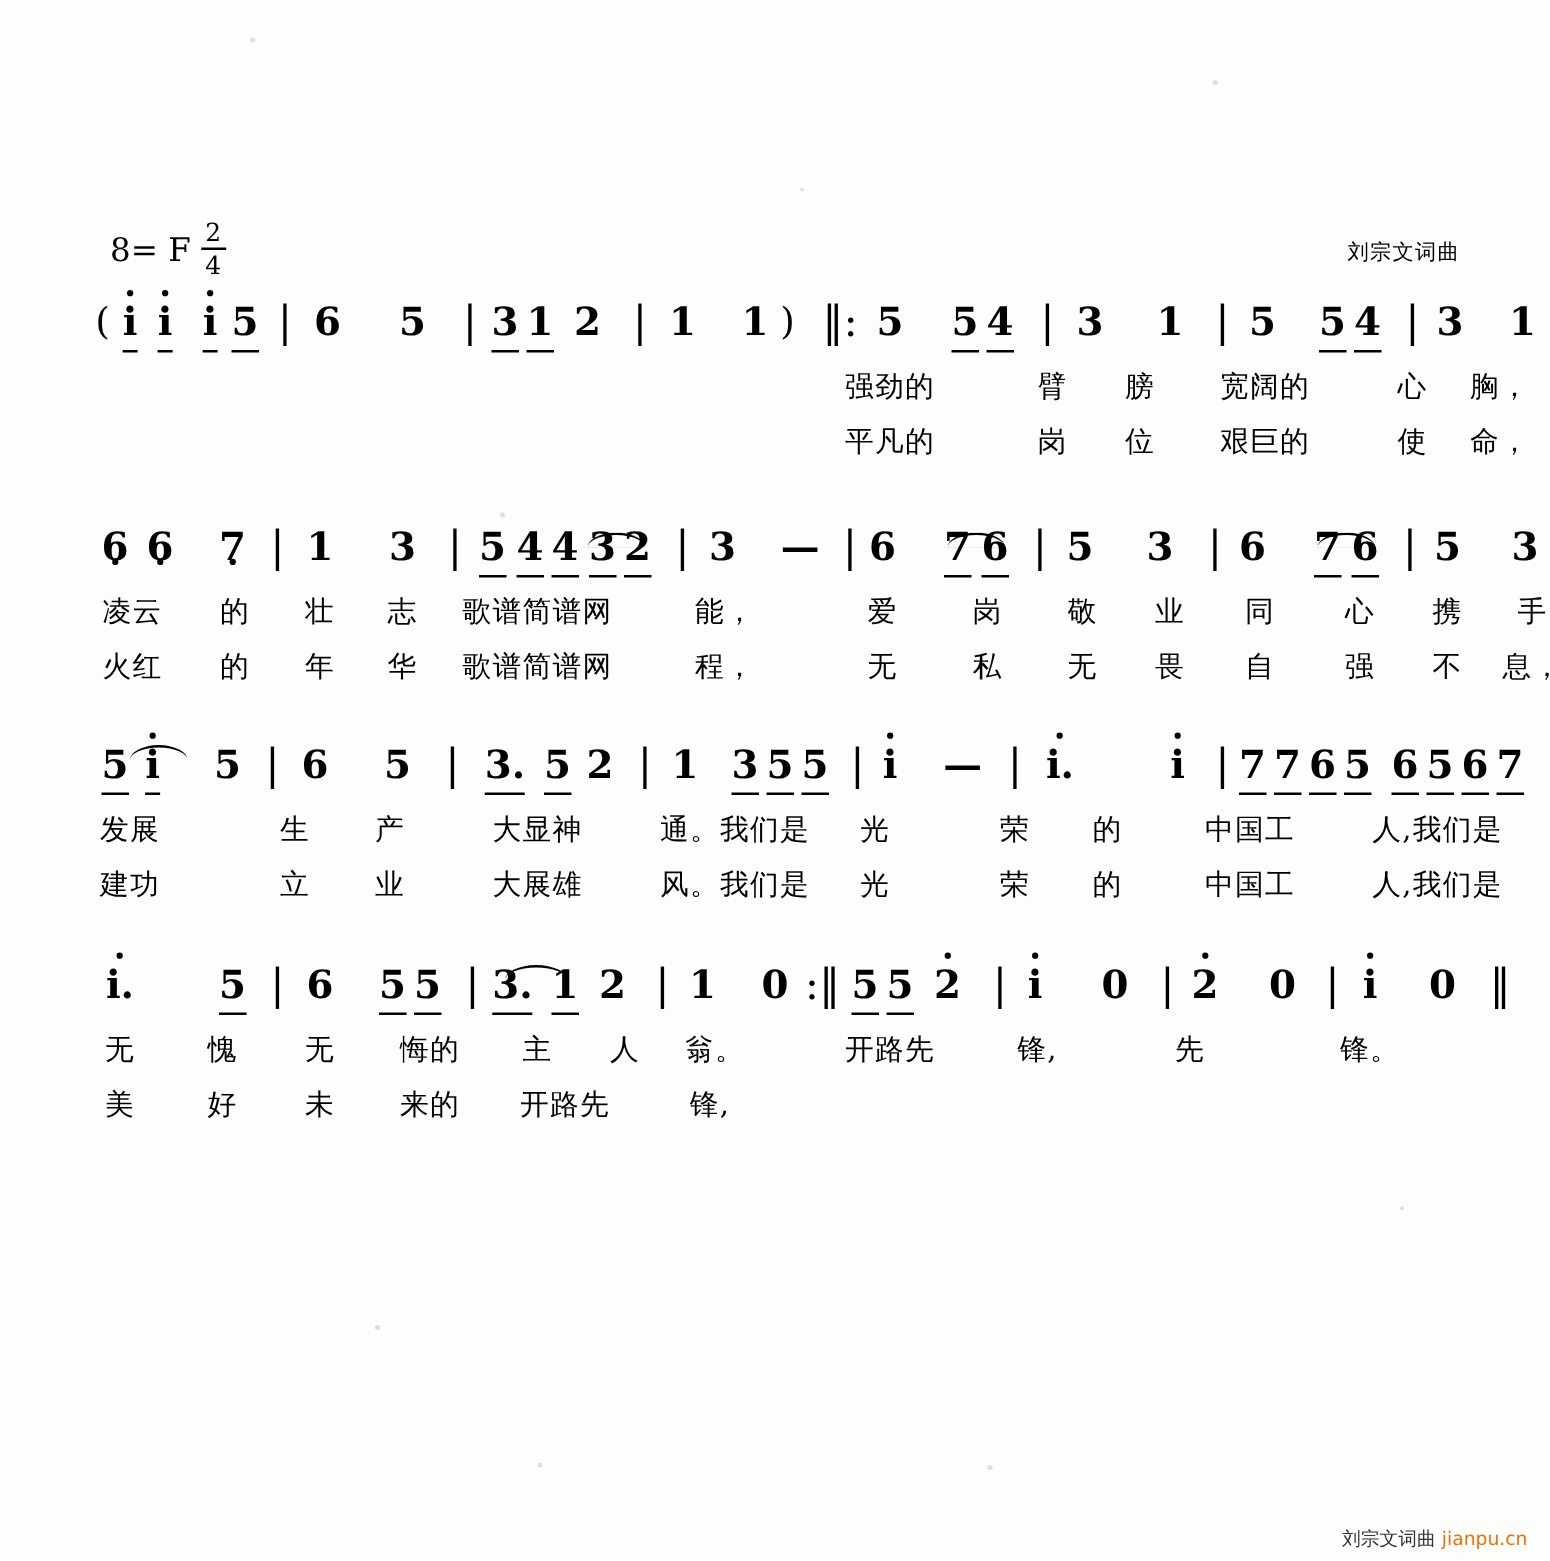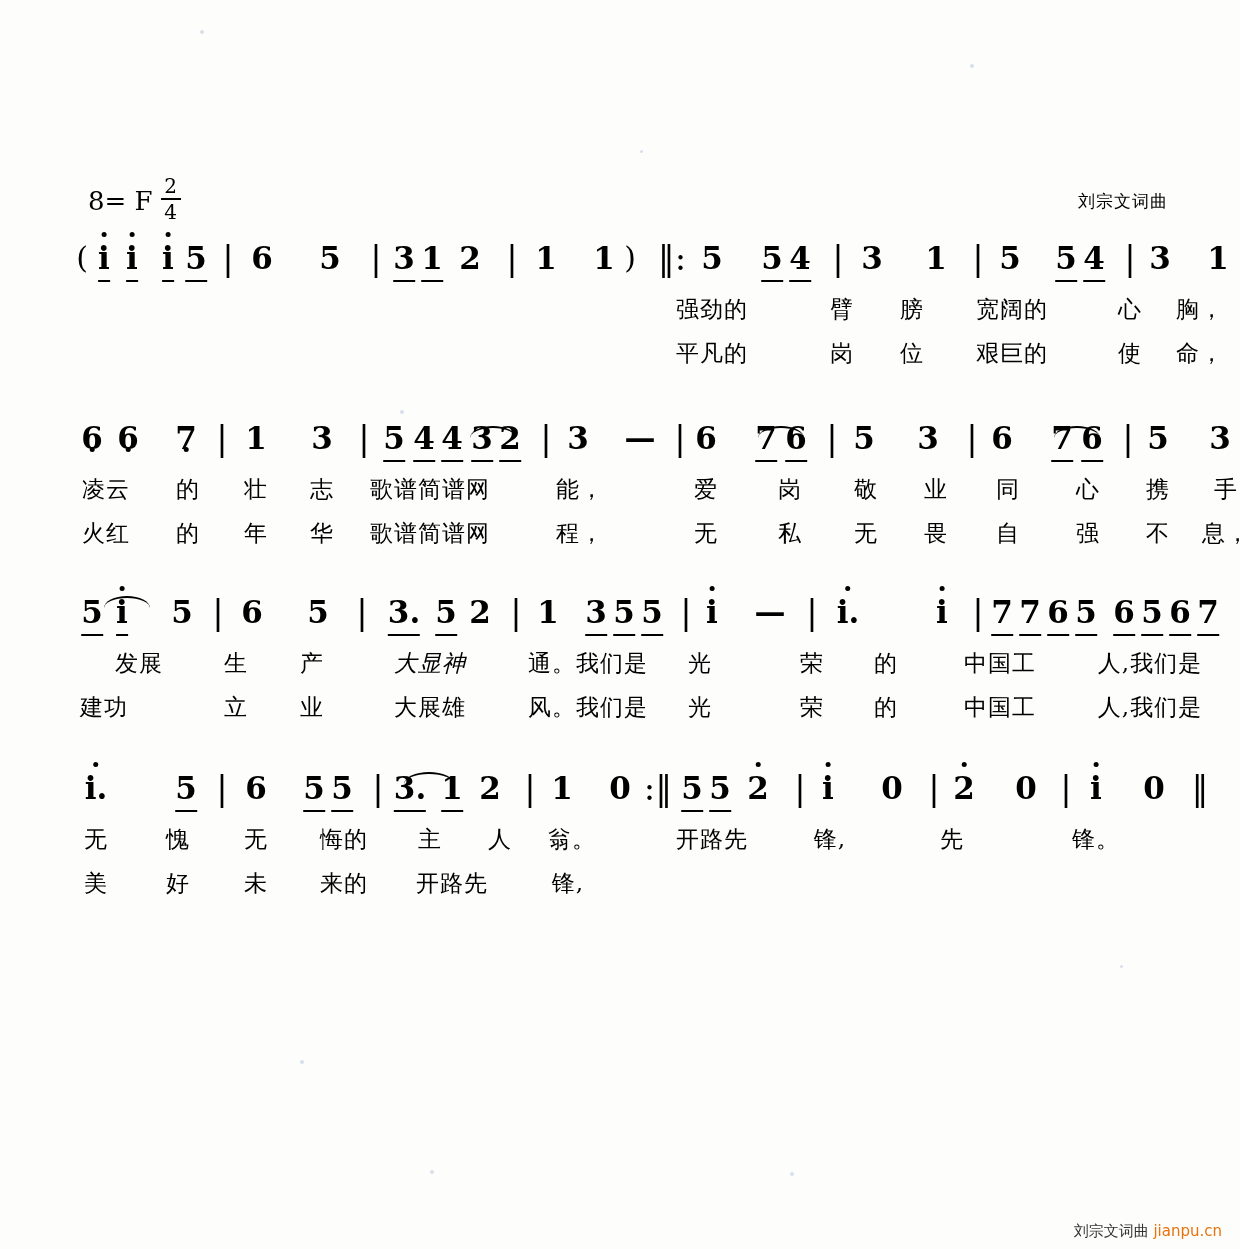--- a/index.html
+++ b/index.html
@@ -218,24 +218,24 @@
           <span class="ly" style="left: 936px;">畏</span>
           <span class="ly" style="left: 1008px;">自</span>
           <span class="ly" style="left: 1088px;">强</span>
           <span class="ly" style="left: 1158px;">不</span>
           <span class="ly" style="left: 1226px;">息，</span>
         </div>
       </div>
       <div class="system" style="top: 592px;">
         <div class="notes-row"><span class="tok plain u1" style="left: 92px;">5</span><span class="tok plain u1 dot-above" style="left: 122px;">i</span><span class="tok plain" style="left: 182px;">5</span><span class="tok bar" style="left: 218px;">|</span><span class="tok plain" style="left: 252px;">6</span><span class="tok plain" style="left: 318px;">5</span><span class="tok bar" style="left: 362px;">|</span><span class="tok plain u1" style="left: 404px;">3.</span><span class="tok plain u1" style="left: 446px;">5</span><span class="tok plain" style="left: 480px;">2</span><span class="tok bar" style="left: 516px;">|</span><span class="tok plain" style="left: 548px;">1</span><span class="tok plain u1" style="left: 596px;">3</span><span class="tok plain u1" style="left: 624px;">5</span><span class="tok plain u1" style="left: 652px;">5</span><span class="tok bar" style="left: 686px;">|</span><span class="tok plain dot-above" style="left: 712px;">i</span><span class="tok plain" style="left: 770px;">—</span><span class="tok bar" style="left: 812px;">|</span><span class="tok plain dot-above" style="left: 848px;">i.</span><span class="tok plain dot-above" style="left: 942px;">i</span><span class="tok bar" style="left: 978px;">|</span><span class="tok plain u1" style="left: 1002px;">7</span><span class="tok plain u1" style="left: 1030px;">7</span><span class="tok plain u1" style="left: 1058px;">6</span><span class="tok plain u1" style="left: 1086px;">5</span><span class="tok plain u1" style="left: 1124px;">6</span><span class="tok plain u1" style="left: 1152px;">5</span><span class="tok plain u1" style="left: 1180px;">6</span><span class="tok plain u1" style="left: 1208px;">7</span><span class="tok bar" style="left: 1244px;">|</span><div class="tie" style="left: 104px; top: 4px; width: 46px;"></div></div>
         <div class="lyric-row">
-          <span class="ly" style="left: 104px; margin-left: 35px;">发展</span>
+          <span class="ly" style="left: 104px;">发展</span>
           <span class="ly" style="left: 236px;">生</span>
           <span class="ly" style="left: 312px;">产</span>
-          <span class="ly" style="left: 430px; font-style: italic;">大显神</span>
+          <span class="ly" style="left: 430px;">大显神</span>
           <span class="ly" style="left: 588px;">通。我们是</span>
           <span class="ly" style="left: 700px;">光</span>
           <span class="ly" style="left: 812px;">荣</span>
           <span class="ly" style="left: 886px;">的</span>
           <span class="ly" style="left: 1000px;">中国工</span>
           <span class="ly" style="left: 1150px;">人,我们是</span>
         </div>
         <div class="lyric-row">
           <span class="ly" style="left: 104px;">建功</span>
           <span class="ly" style="left: 236px;">立</span>

